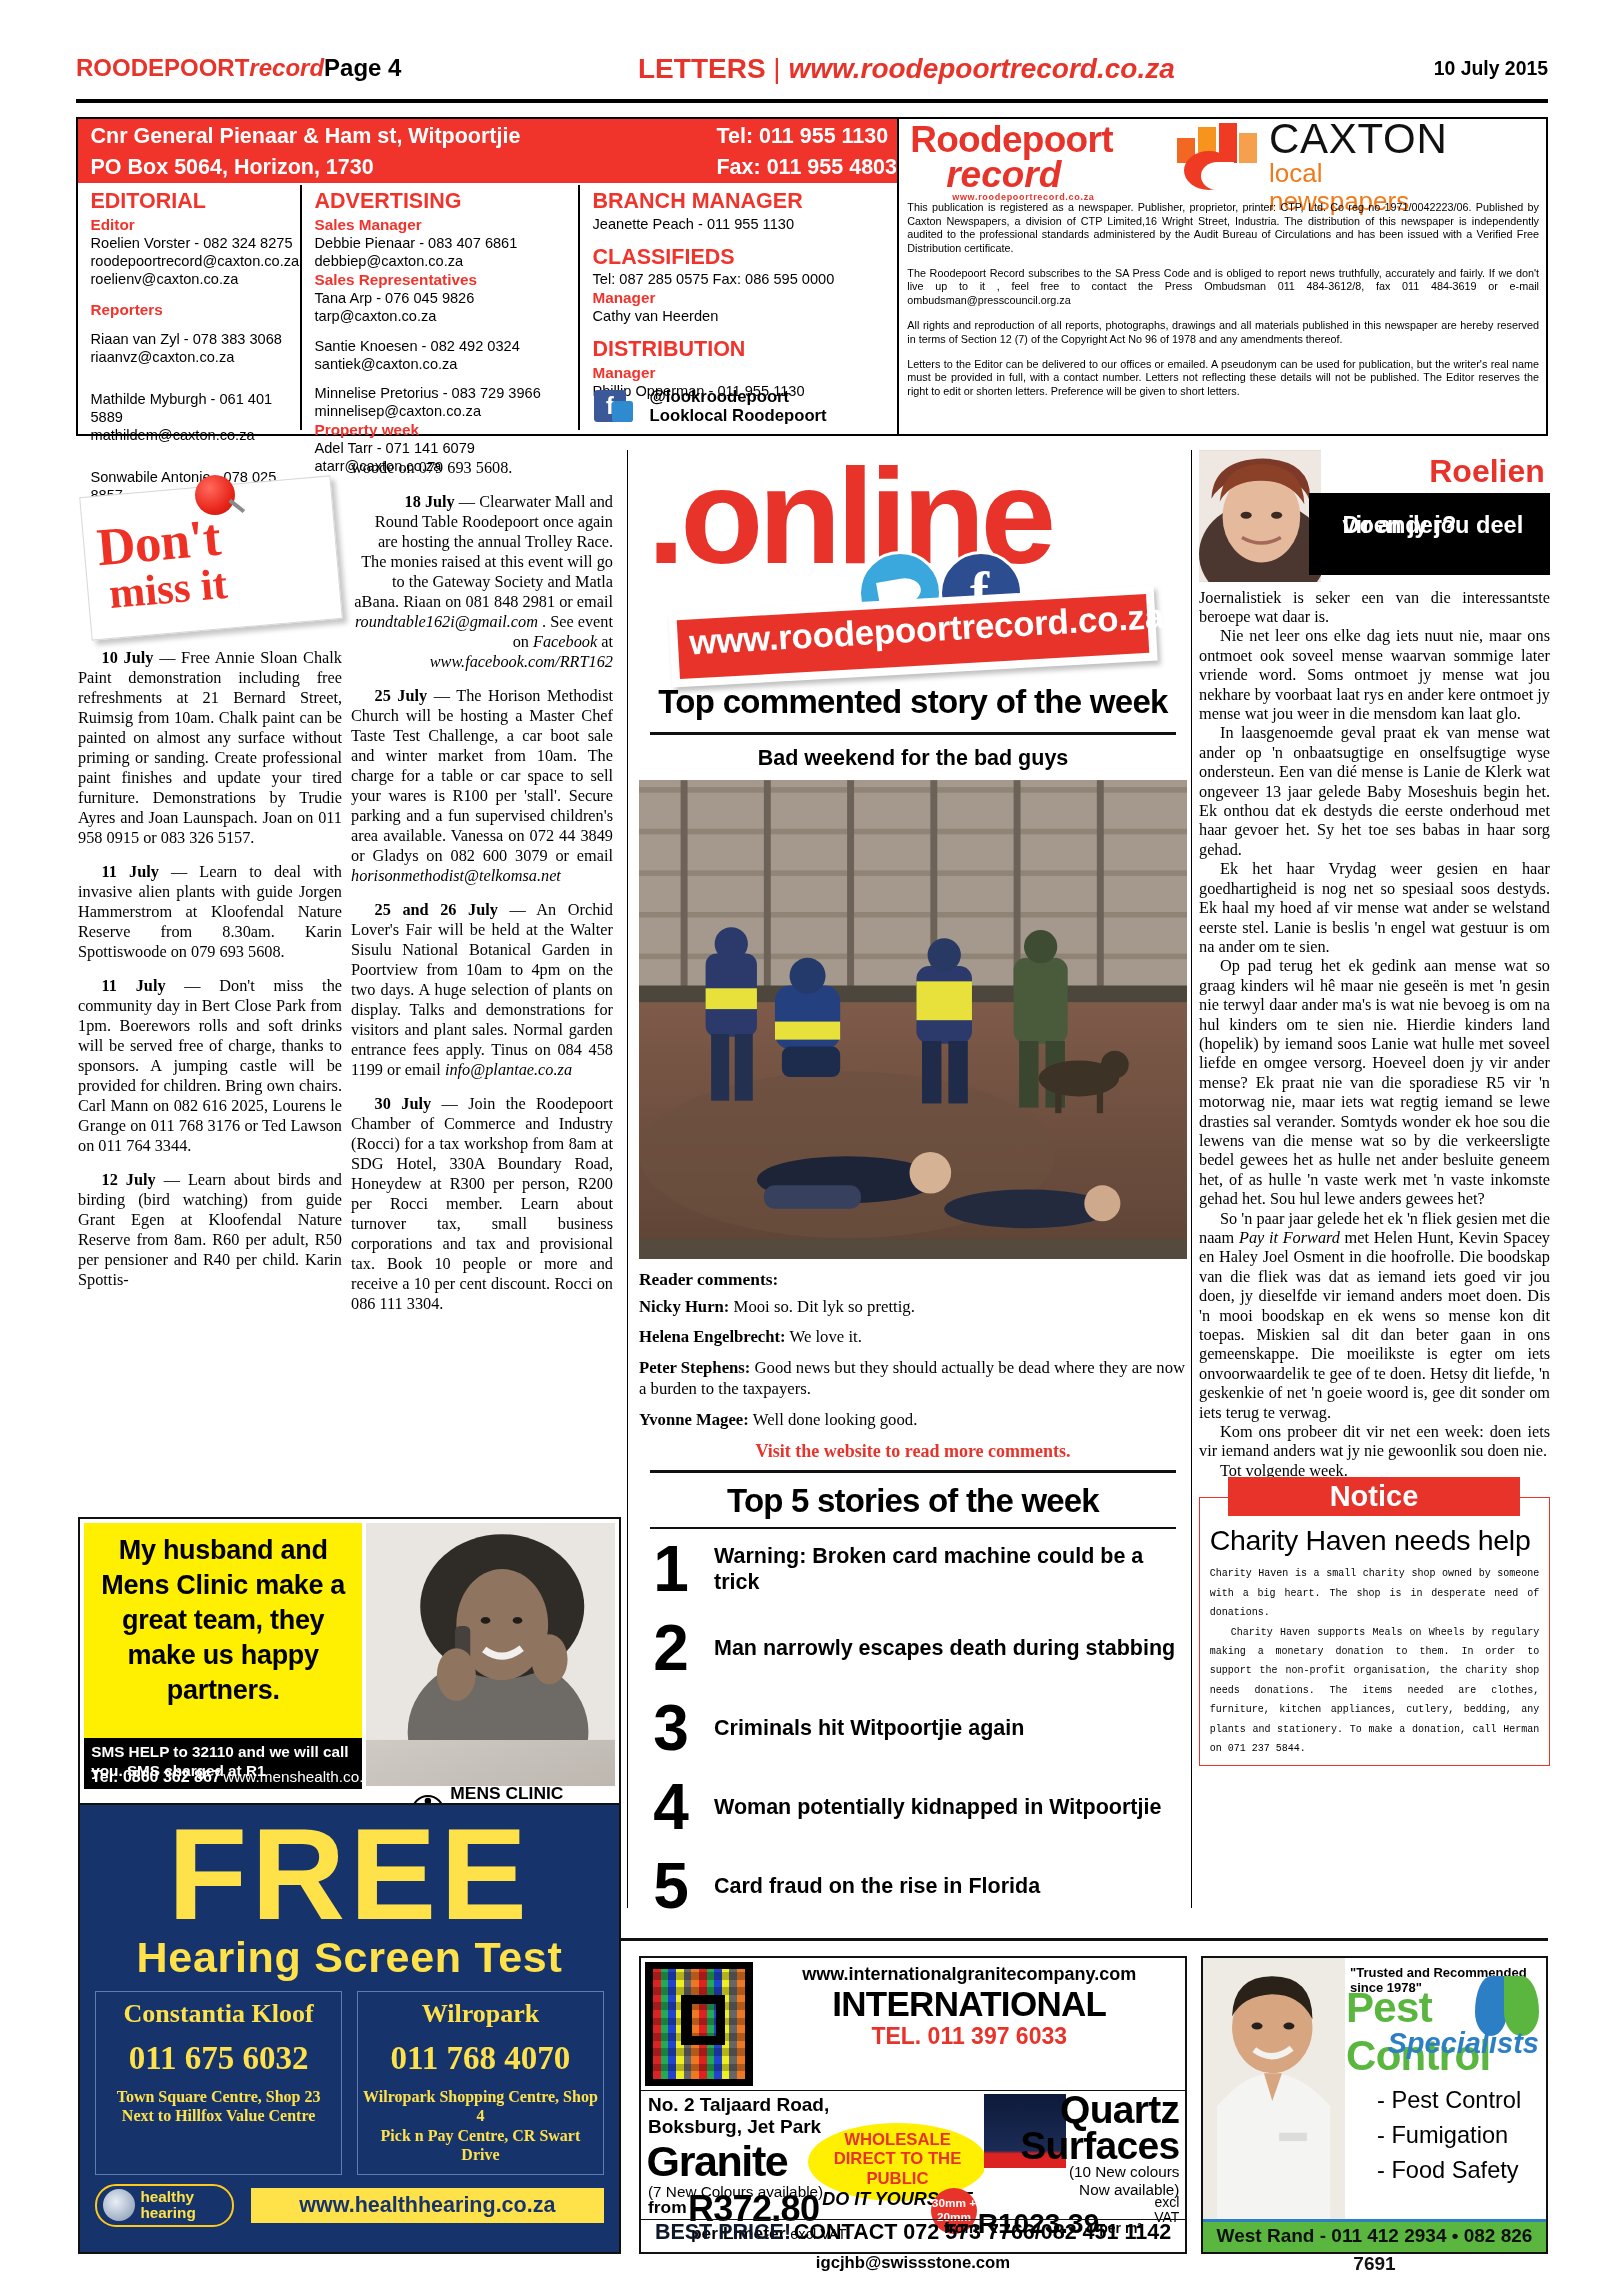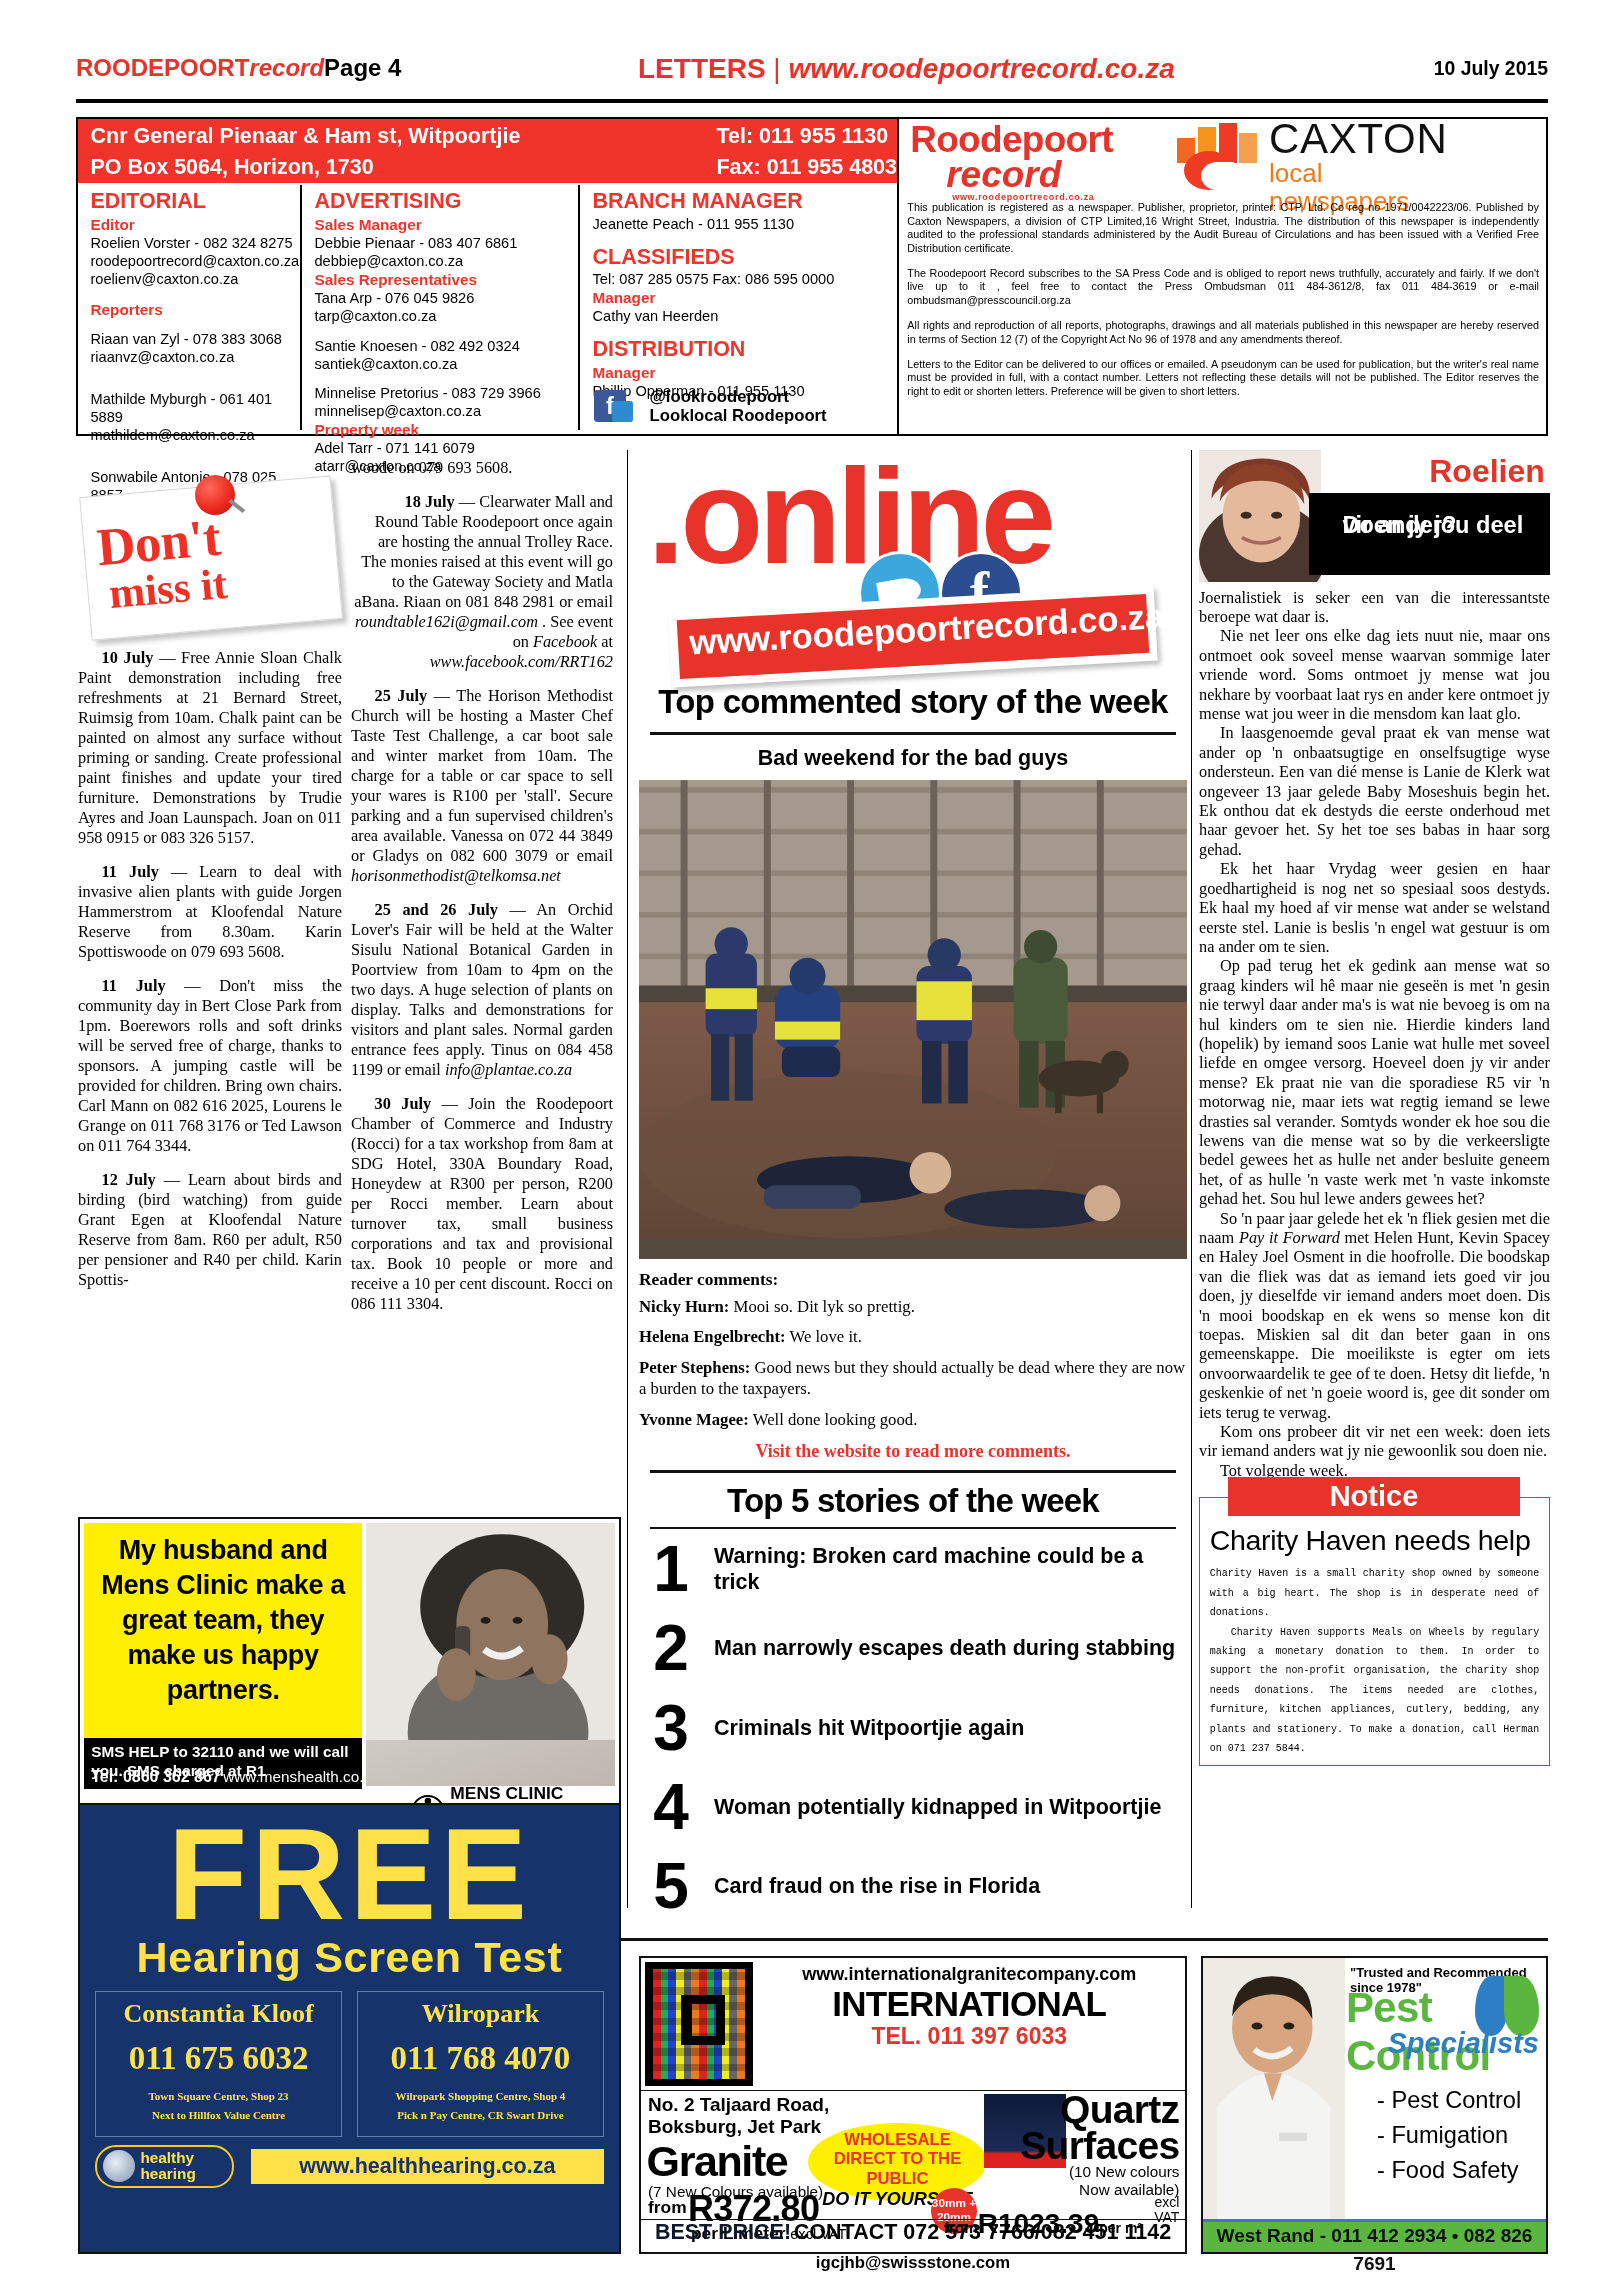--- a/index.html
+++ b/index.html
@@ -130,21 +130,21 @@
   .mens-logo .mc1{font-family:"Liberation Sans",sans-serif;font-weight:bold;font-size:17.4px;line-height:18px;}
   .mens-logo .mc2{font-family:"Liberation Sans",sans-serif;font-weight:bold;font-style:italic;font-size:8.7px;}
 
   .ad-hear{position:absolute;left:78px;top:1803px;width:543px;height:451px;border:2.8px solid #111;box-sizing:border-box;background:#16346b;}
   .free{color:#ffe24a;font-family:"Liberation Sans",sans-serif;font-weight:bold;font-size:130px;line-height:118px;text-align:center;letter-spacing:4.2px;padding-top:9.7px;}
   .hst{color:#ffe24a;font-family:"Liberation Sans",sans-serif;font-weight:bold;font-size:43px;line-height:49px;text-align:center;letter-spacing:0.7px;}
   .hboxes{display:flex;gap:15.3px;padding:9.7px 15.3px 0;}
   .hbox{flex:1;border:1.4px solid #5f7ead;padding:7px 4.2px 9.7px;text-align:center;box-sizing:border-box;}
   .hbox .bn{color:#ffe24a;font-family:"Liberation Serif",serif;font-weight:bold;font-size:26px;}
   .hbox .bp{color:#ffe24a;font-family:"Liberation Serif",serif;font-weight:bold;font-size:33px;margin:11px 0 9.7px;}
-  .hbox .ba{color:#ffe24a;font-family:"Liberation Serif",serif;font-weight:bold;font-size:11px;line-height:19.4px;}
+  .hbox .ba{color:#ffe24a;font-family:"Liberation Serif",serif;font-weight:bold;font-size:16px;line-height:19.4px;}
   .hfoot{display:flex;align-items:center;gap:16.7px;padding:8.3px 15.3px 0;}
   .hlogo{width:139px;height:43px;border:2.8px solid #ffc91b;border-radius:21px;background:#16346b;display:flex;align-items:center;gap:5.6px;padding-left:5.6px;box-sizing:border-box;}
   .hlogo .circ{width:32px;height:32px;border-radius:50%;background:radial-gradient(circle at 40% 40%,#e9eef6,#7f93ad);}
   .hlogo .ht{color:#ffe24a;font-family:"Liberation Sans",sans-serif;font-weight:bold;font-size:15.3px;line-height:16px;}
   .hurl{flex:1;height:35px;background:#ffe24a;color:#16346b;font-family:"Liberation Sans",sans-serif;font-weight:bold;font-size:21.5px;line-height:35px;text-align:center;}
 
   .ad-gran{position:absolute;left:639px;top:1956px;width:548px;height:298px;border:2.1px solid #111;box-sizing:border-box;background:#fff;}
   .gr-top{position:relative;height:132px;border-bottom:1.4px solid #111;}
   .gr-logo{position:absolute;left:4.2px;top:4.2px;width:108px;height:124px;background:#000;}
   .gr-logo .mosaic{position:absolute;left:8.3px;top:7px;width:92px;height:110px;

